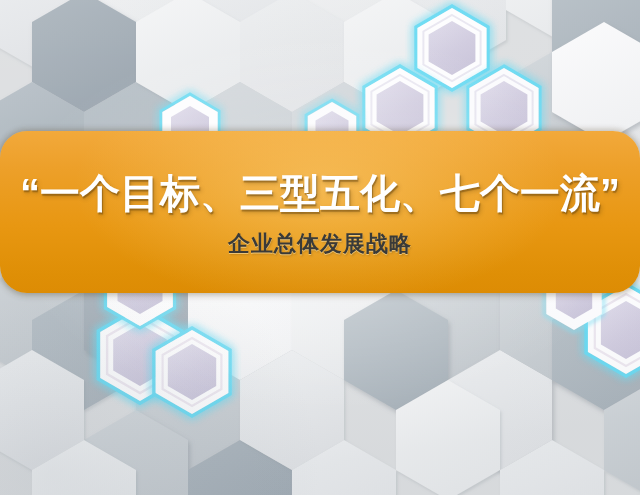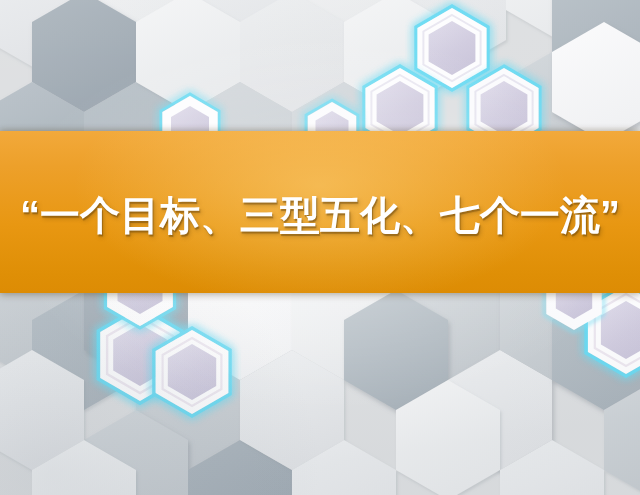--- a/index.html
+++ b/index.html
@@ -47,20 +47,21 @@
       linear-gradient(180deg, #f2a93b 0%, #eda02a 22%, #e89712 58%, #df8f06 88%, #dd8c04 100%);
     box-shadow:
       0 2px 7px rgba(60,45,10,0.30),
       0 -2px 6px rgba(60,45,10,0.16);
     display: flex;
     flex-direction: column;
     align-items: center;
     justify-content: center;
     box-sizing: border-box;
     padding-top: 6px;
+    border-radius: 27px;
   }
 
   #main-title {
     font-size: 40px;
     font-weight: bold;
     color: #ffffff;
     letter-spacing: 0px;
     line-height: 1.05;
     white-space: nowrap;
     text-shadow:
@@ -326,15 +327,16 @@
         <stop offset="55%" stop-color="#ffffff" stop-opacity="0.0"></stop>
         <stop offset="100%" stop-color="#aab2b9" stop-opacity="0.10"></stop>
       </linearGradient>
     </defs>
   </svg>
 
   <div class="bg-light"></div>
 
   <div id="title-band">
     <div id="main-title">“一个目标、三型五化、七个一流”</div>
+    <div id="sub-title">企业总体发展战略</div>
   </div>
 
 </div>
 
 </body></html>

